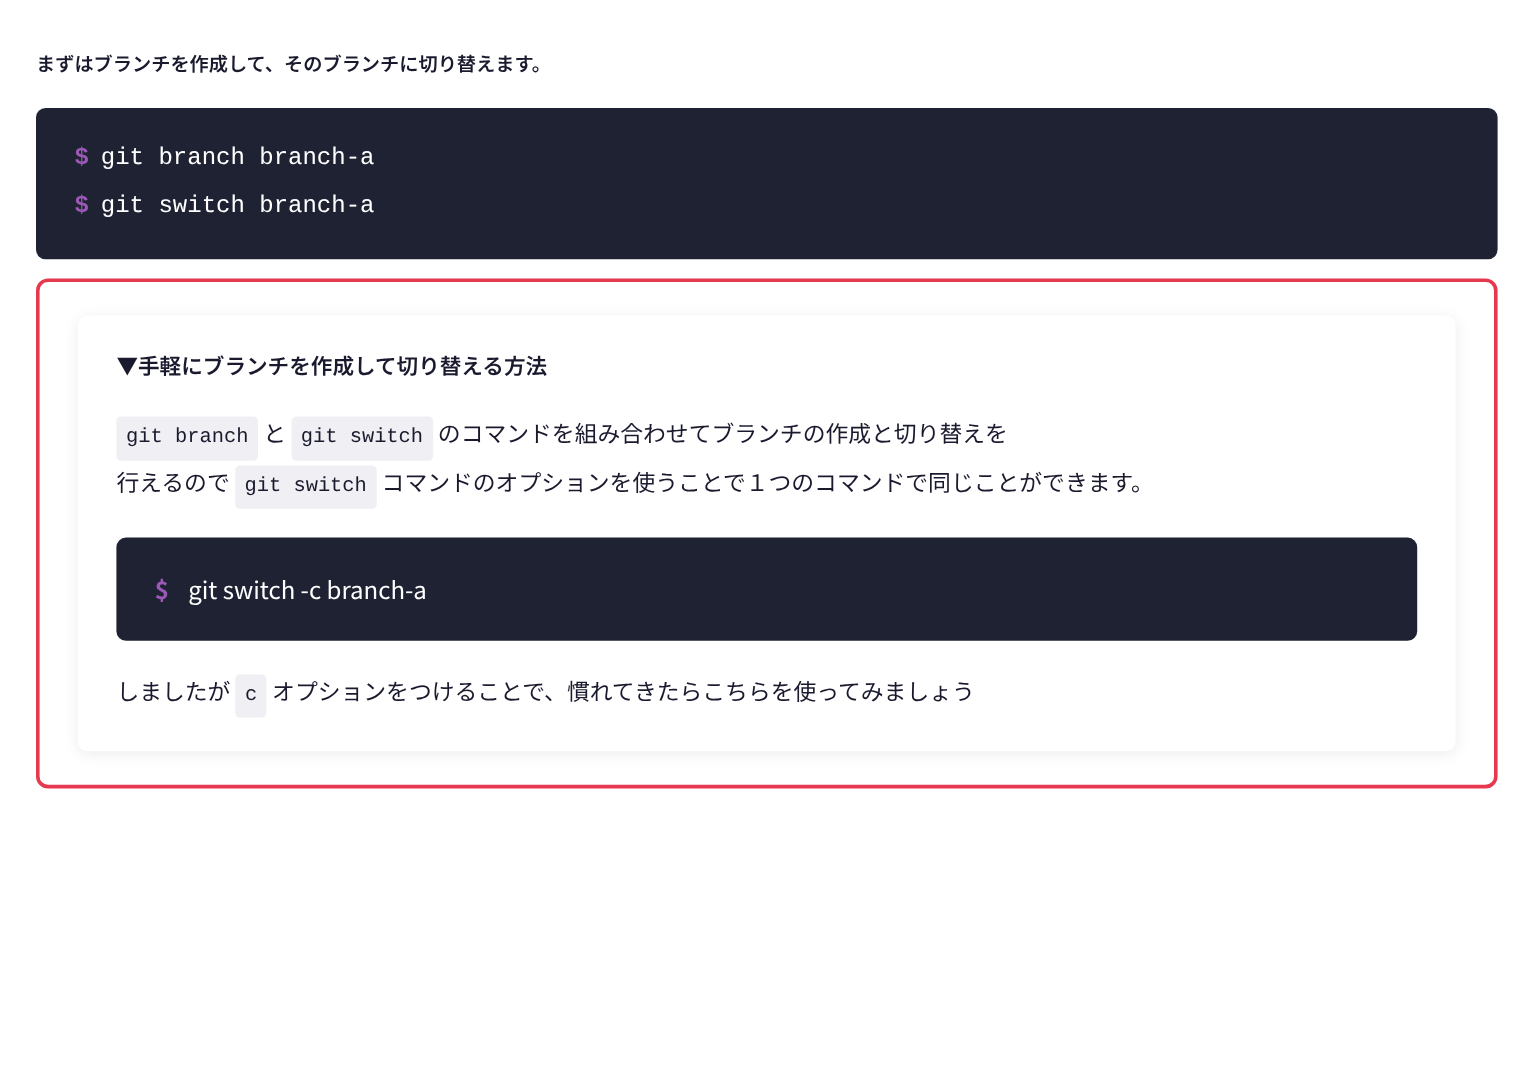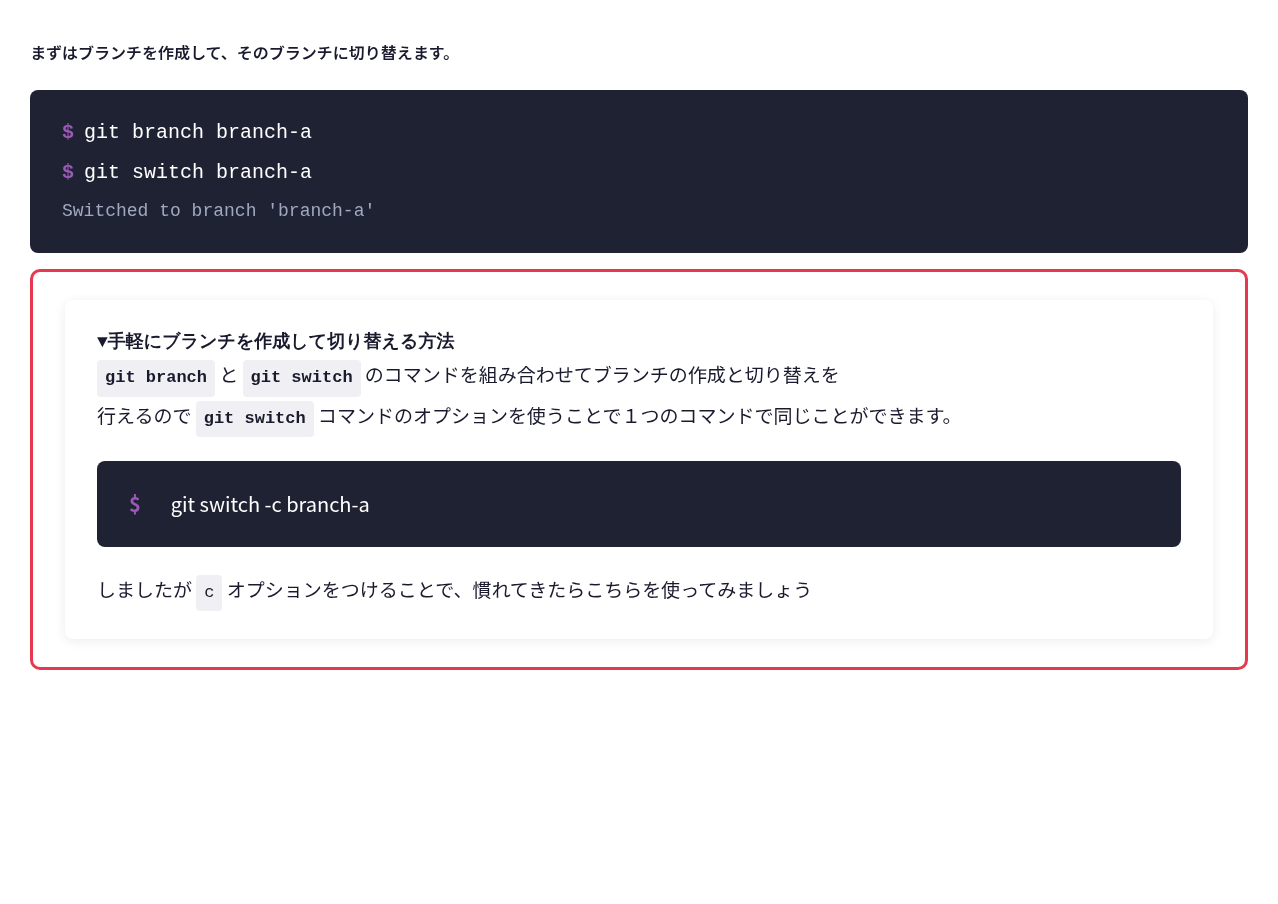--- a/index.html
+++ b/index.html
@@ -74,40 +74,39 @@
       background: #ffffff;
       border-radius: 8px;
       padding: 28px 32px;
       box-shadow: 0 2px 12px rgba(0,0,0,0.08);
     }
 
     .collapsible-title {
       font-size: 18px;
       font-weight: 600;
       color: #1a1a2e;
+      margin-bottom: 24px;
       line-height: 1.6;
-      font-family: Liberation Mono, monospace;
     }
 
     .description-text {
       font-size: 19px;
       line-height: 1.9;
       color: #1a1a2e;
       margin-bottom: 24px;
     }
 
     .inline-code {
       background: #f0f0f4;
       border-radius: 4px;
       padding: 2px 8px;
       font-family: 'Courier New', Courier, monospace;
       font-size: 17px;
       color: #1a1a2e;
       display: inline-block;
-      font-weight: bold;
     }
 
     .inline-code-c {
       background: #f0f0f4;
       border-radius: 4px;
       padding: 2px 8px;
       font-family: 'Courier New', Courier, monospace;
       font-size: 17px;
       color: #1a1a2e;
       display: inline-block;
@@ -133,23 +132,20 @@
 
 <div class="terminal-block">
   <div class="terminal-line">
     <span class="terminal-prompt">$</span>
     <span class="terminal-command">git branch branch-a</span>
   </div>
   <div class="terminal-line">
     <span class="terminal-prompt">$</span>
     <span class="terminal-command">git switch branch-a</span>
   </div>
-  <div class="terminal-line terminal-output">
-    <span>Switched to branch 'branch-a'</span>
-  </div>
 </div>
 
 <div class="red-border-box">
   <div class="inner-white-box">
 
     <div class="collapsible-title">▼手軽にブランチを作成して切り替える方法</div>
 
     <div class="description-text">
       <span class="inline-code">git branch</span>
       <span> と </span>
@@ -157,21 +153,21 @@
       <span> のコマンドを組み合わせてブランチの作成と切り替えを</span>
       <br>
       <span>行えるので </span>
       <span class="inline-code">git switch</span>
       <span> コマンドのオプションを使うことで１つのコマンドで同じことができます。</span>
     </div>
 
     <div class="terminal-block-inner">
       <div class="terminal-line">
         <span class="terminal-prompt">$</span>
-        <span class="terminal-command" style="margin-left:20px;">git switch -c branch-a</span>
+        <span class="terminal-command" style="margin-left:6px;">git switch -c branch-a</span>
       </div>
     </div>
 
     <div class="bottom-text">
       <span>しましたが </span>
       <span class="inline-code-c">c</span>
       <span> オプションをつけることで、慣れてきたらこちらを使ってみましょう</span>
       <br>
     </div>
 

